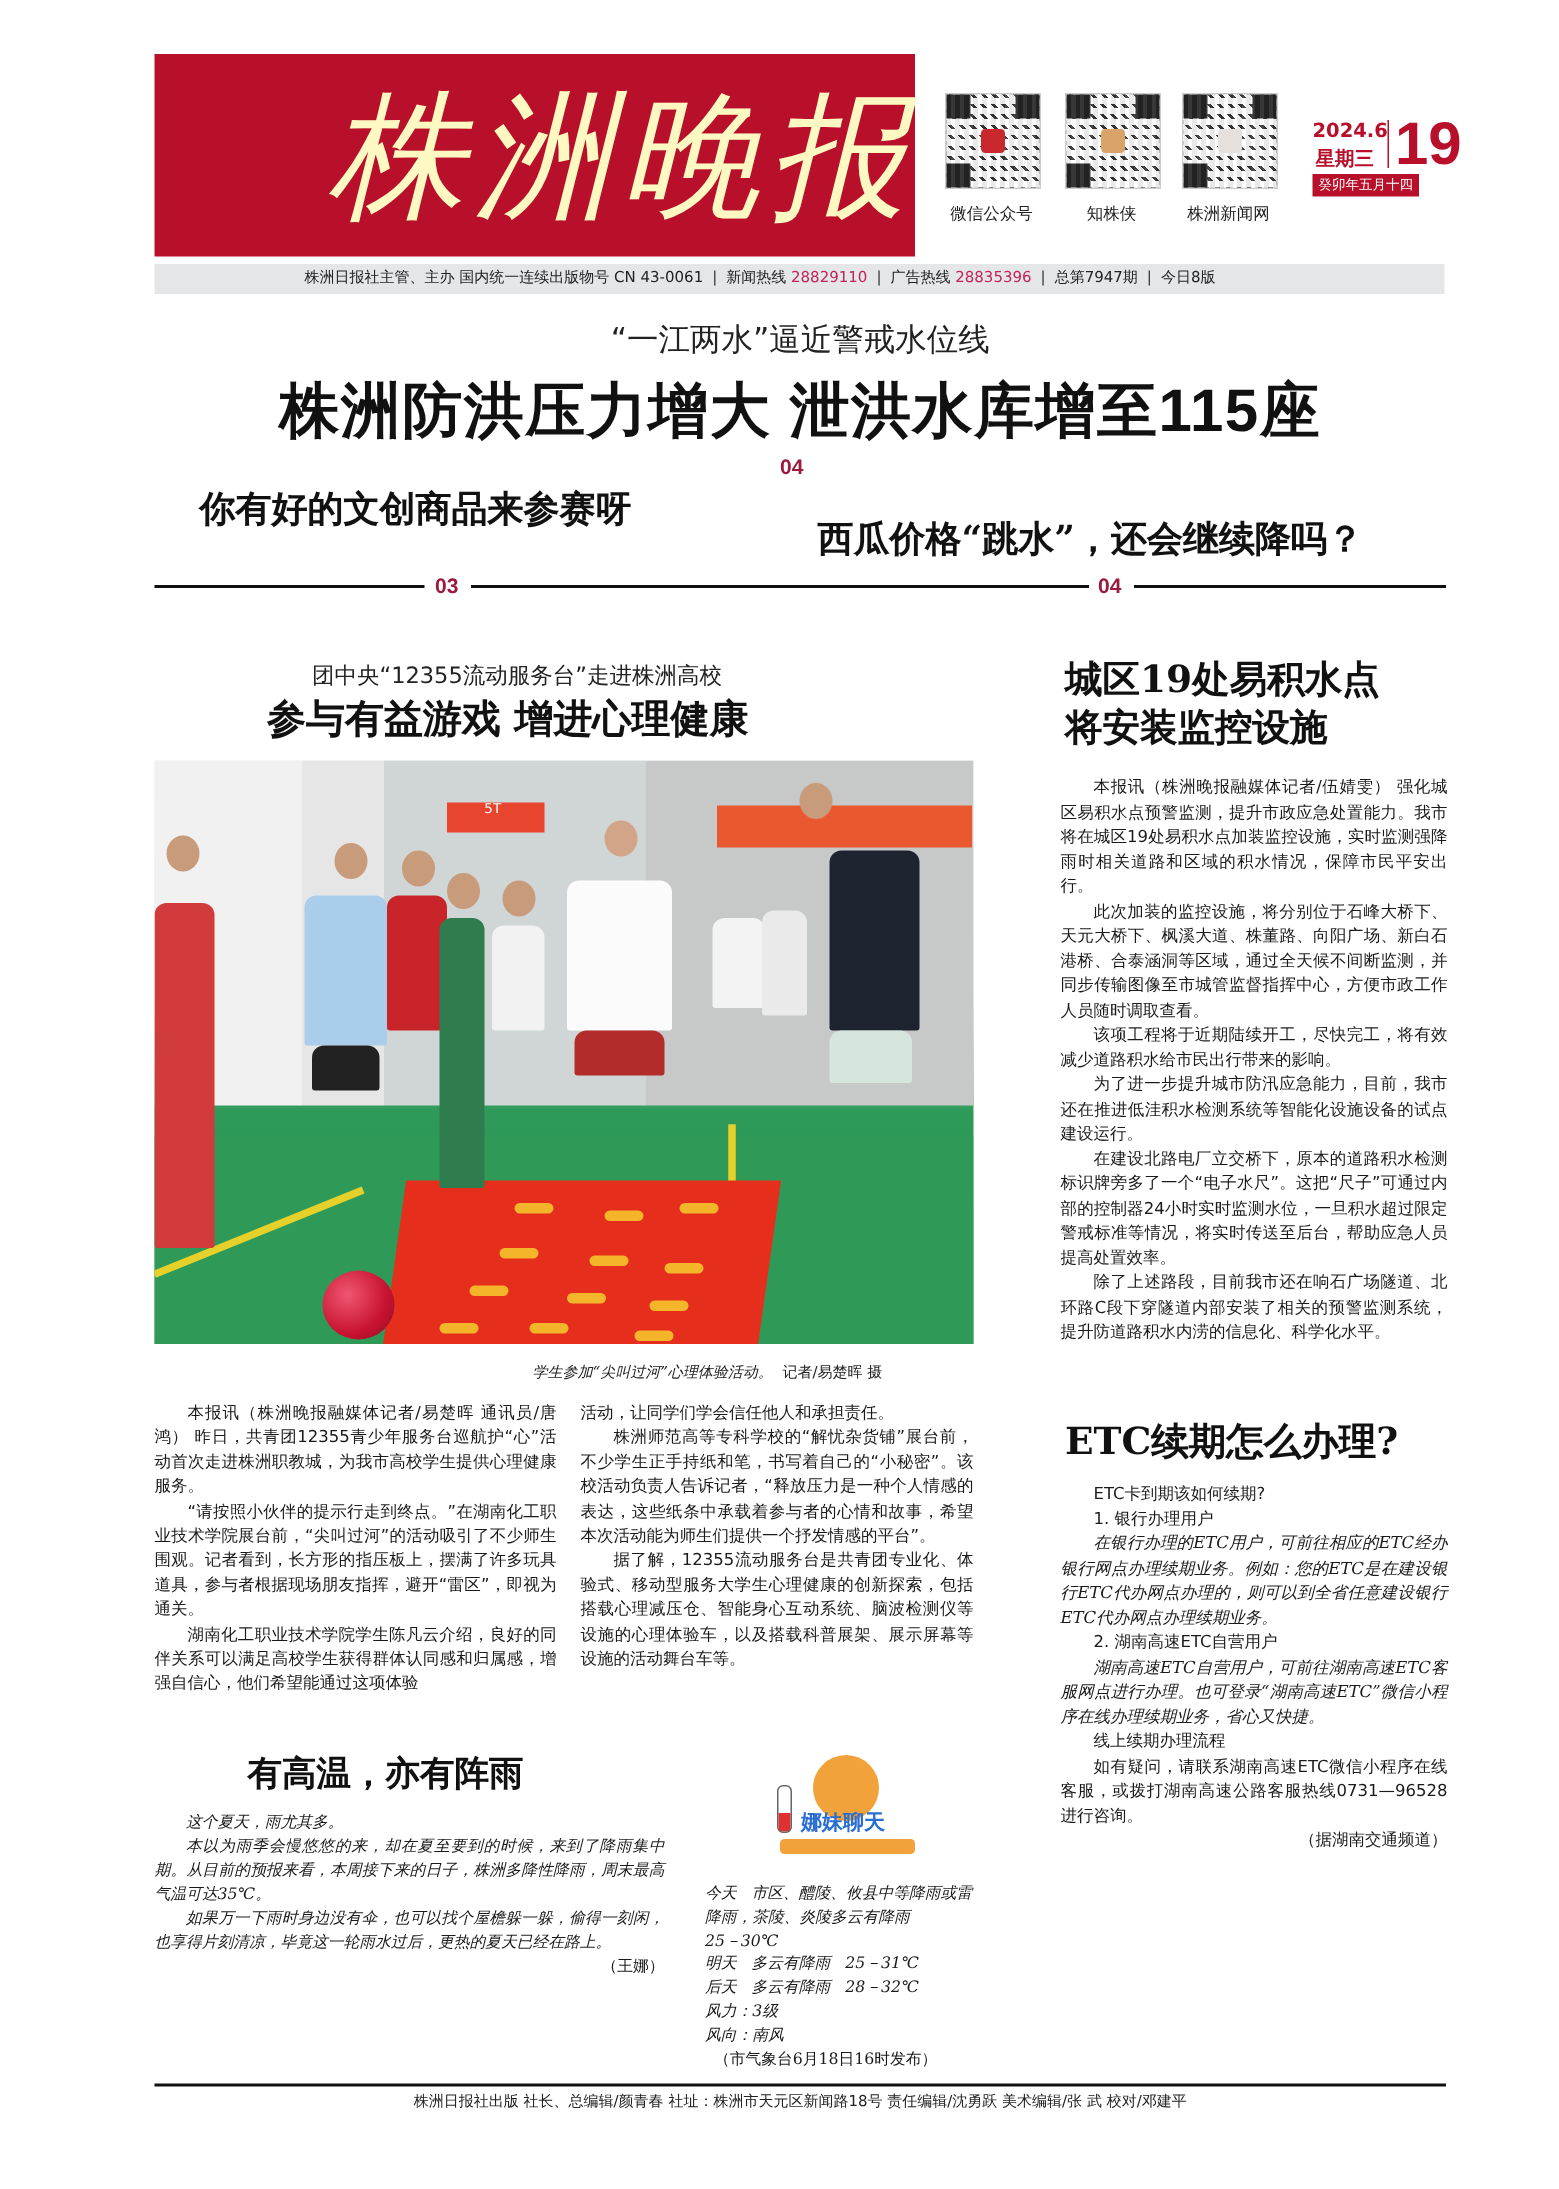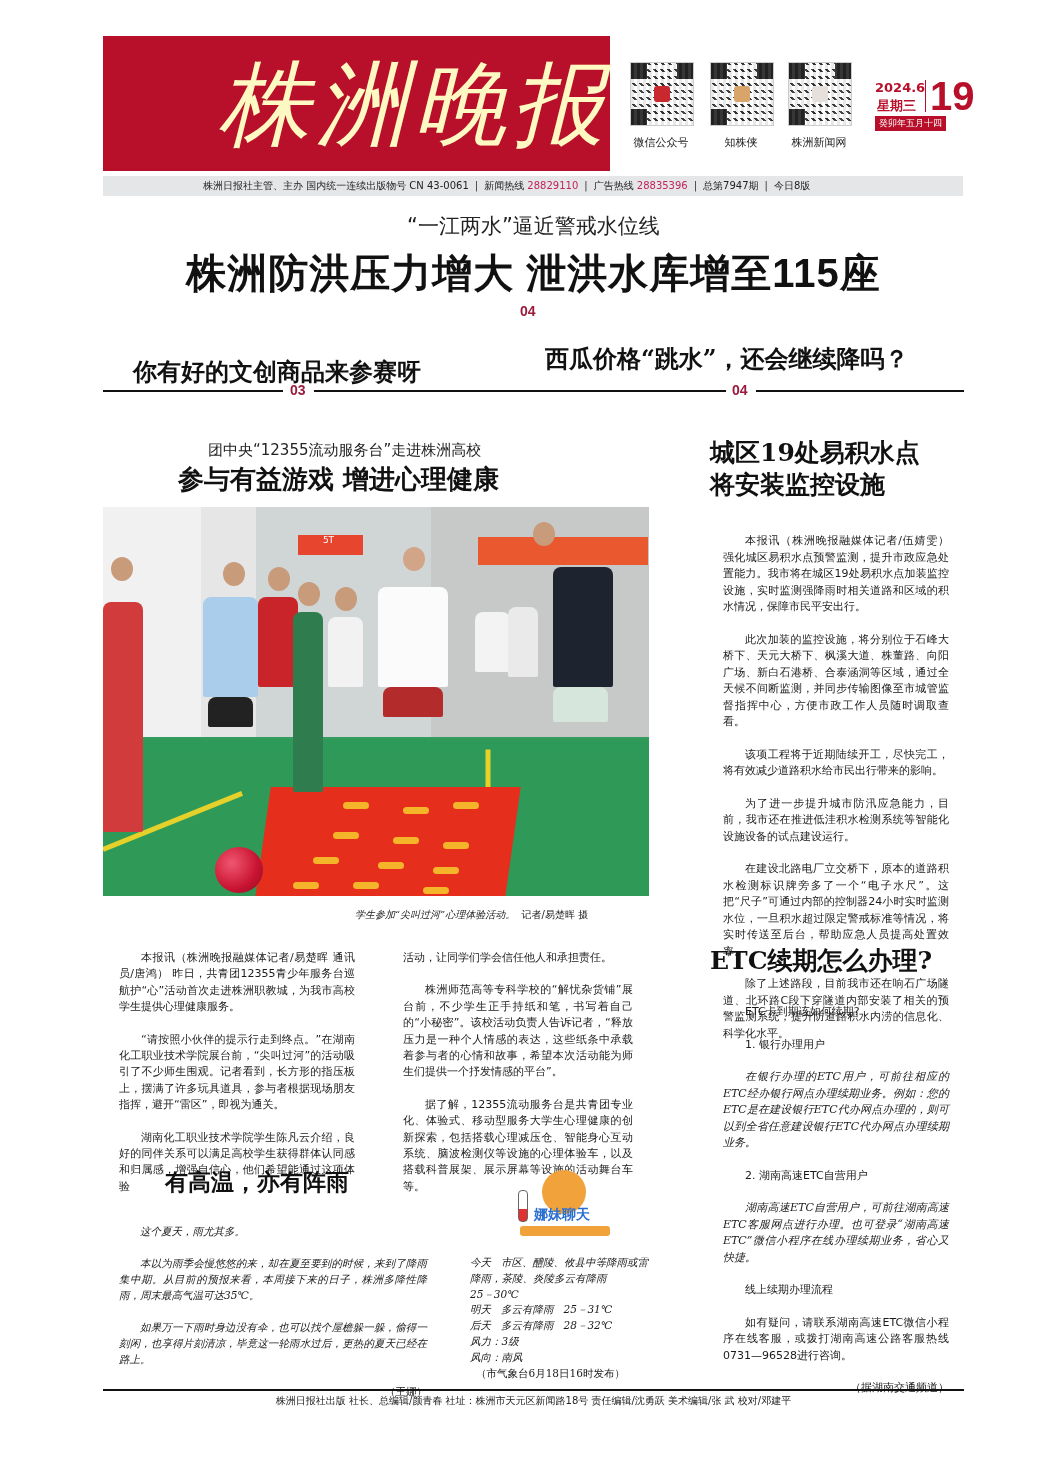--- a/index.html
+++ b/index.html
@@ -29,21 +29,21 @@
   .infobar { left:103px; top:176px; width:860px; height:20px; background:#e4e6e8; font-size:10px; color:#222;
         line-height:20px; text-align:left; padding-left:100px; box-sizing:border-box; white-space:nowrap; }
   .infobar .red { color:#c0245a; }
   .infobar .sep { margin:0 6px; color:#333; }
   .kicker { font-size:21px; color:#222; text-align:center; }
   .headline { font-family:"Liberation Sans", sans-serif; font-weight:bold; font-size:40px; color:#111; text-align:center; letter-spacing:1px; }
   .pageref { color:#9b1a3e; font-weight:bold; font-size:14px; font-family:"Liberation Sans", sans-serif; }
   .subhead { font-family:"DejaVu Serif", serif; font-weight:bold; font-size:24px; color:#111; }
   .rule { background:#111; height:1.5px; }
   .body-text { font-size:11px; line-height:16.4px; color:#1a1a1a; text-align:justify; }
-  .body-text p { margin:16px; text-indent:2em; }
+  .body-text p { margin:0; text-indent:2em; }
   .kai { font-family:"DejaVu Serif", serif; font-style:italic; }
   .photo { left:103px; top:507px; width:546px; height:389px; overflow:hidden;
         background: linear-gradient(180deg,#e9ecef 0%,#dfe3e6 40%,#2e9a5a 60%,#27904f 100%); }
   .photo .wall { position:absolute; left:0; top:0; width:546px; height:230px;
         background:linear-gradient(90deg,#f1f1f1 0 18%,#e6e6e6 18% 28%,#d0d6d6 28% 60%,#c7c9c9 60% 100%); }
   .photo .banner { position:absolute; left:195px; top:28px; width:65px; height:20px; background:#e8452e; color:#fff; font-size:9px; text-align:center; padding-right:4px; box-sizing:border-box; }
   .photo .banner2 { position:absolute; left:375px; top:30px; width:170px; height:28px; background:#e9582f; }
   .photo .floor { position:absolute; left:0; top:250px; width:546px; height:139px; background:#2f9a58; }
   .photo .yline { position:absolute; height:5px; background:#e6d12a; }
   .photo .mat { position:absolute; left:160px; top:280px; width:250px; height:110px; background:#e62e1d; transform:skewX(-8deg); }
@@ -86,21 +86,21 @@
 <div class="abs lunar" style="left:875px;top:116px;">癸卯年五月十四</div>
 
 <div class="abs infobar">
   <span>株洲日报社主管、主办 国内统一连续出版物号 CN 43-0061</span><span class="sep">|</span><span>新闻热线</span> <span class="red">28829110</span><span class="sep">|</span><span>广告热线</span> <span class="red">28835396</span><span class="sep">|</span><span>总第7947期</span><span class="sep">|</span><span>今日8版</span>
 </div>
 
 <div class="abs kicker" style="left:103px;top:212px;width:861px;">“一江两水”逼近警戒水位线</div>
 <div class="abs headline" style="left:103px;top:246px;width:861px;">株洲防洪压力增大  泄洪水库增至115座</div>
 <div class="abs pageref" style="left:520px;top:303px;">04</div>
 
-<div class="abs subhead" style="left:133px;top:356px;text-align:center;">你有好的文创商品来参赛呀</div>
+<div class="abs subhead" style="left:133px;top:323px;text-align:center;">你有好的文创商品来参赛呀</div>
 <div class="abs subhead" style="left:545px;top:343px;">西瓜价格“跳水”，还会继续降吗？</div>
 <div class="abs rule" style="left:103px;top:390px;width:180px;"></div>
 <div class="abs pageref" style="left:290px;top:382px;">03</div>
 <div class="abs rule" style="left:314px;top:390px;width:412px;"></div>
 <div class="abs pageref" style="left:732px;top:382px;">04</div>
 <div class="abs rule" style="left:756px;top:390px;width:208px;"></div>
 
 <div class="abs" style="left:208px;top:441px;font-size:15px;color:#222;">团中央“12355流动服务台”走进株洲高校</div>
 <div class="abs subhead" style="left:178px;top:462px;font-size:26px;">参与有益游戏  增进心理健康</div>
 

